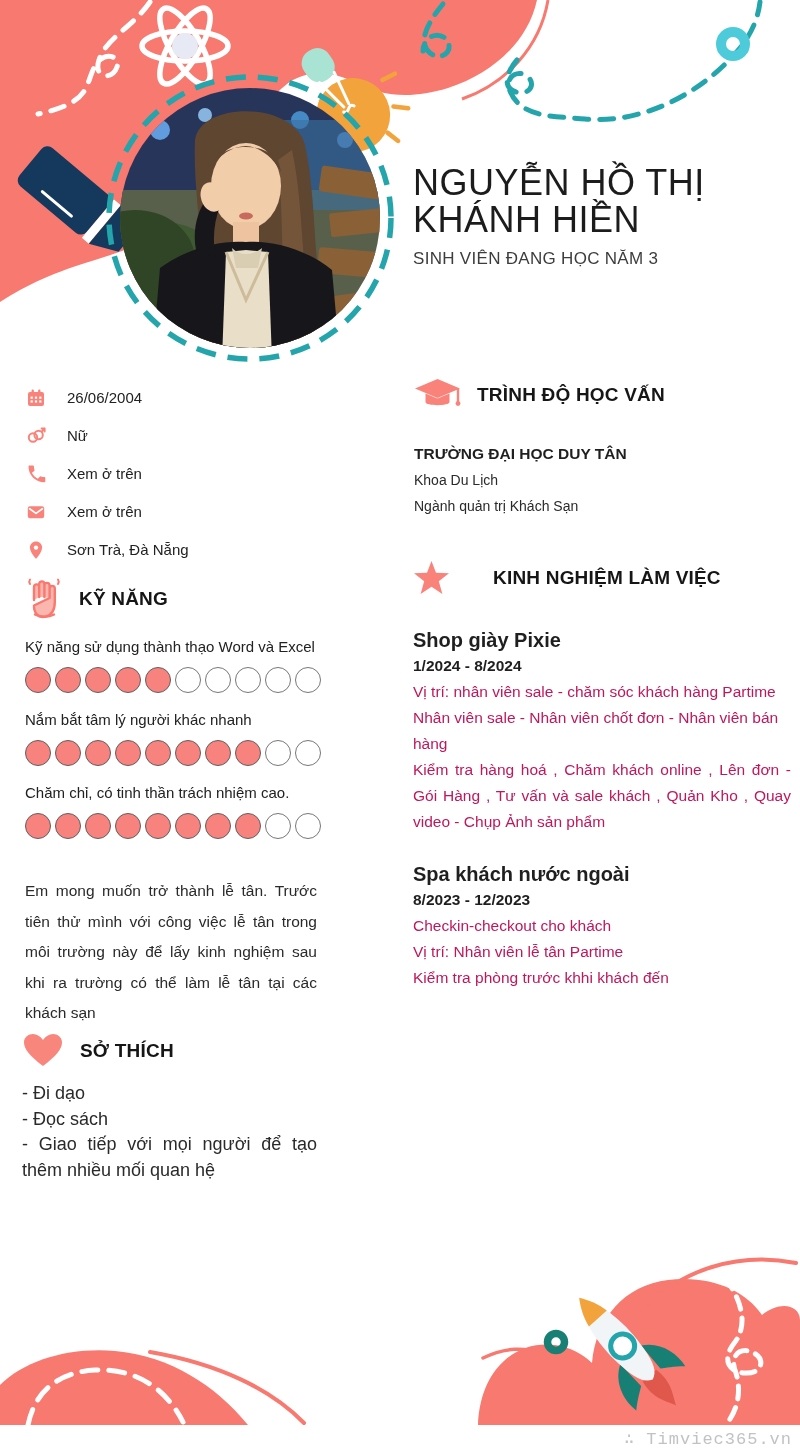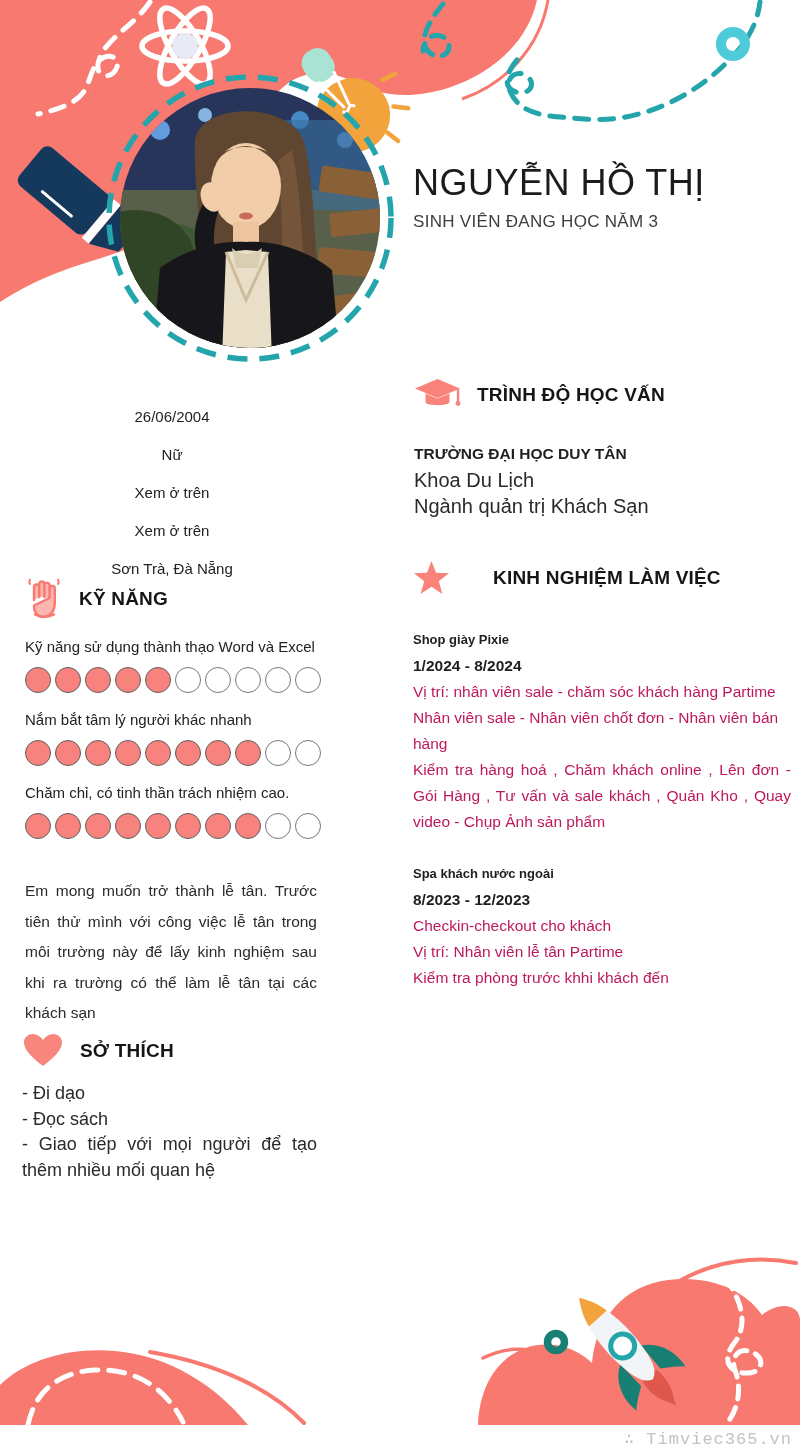--- a/index.html
+++ b/index.html
@@ -14,21 +14,21 @@
   .name-block{position:absolute;left:413px;top:164px;width:370px;}
   .name{font-size:36px;font-weight:400;line-height:37px;letter-spacing:.5px;color:#1c1c1c;}
   .subtitle{margin-top:11px;font-size:17px;color:#3d3d3d;letter-spacing:.3px;}
 
   
   .sec-head{display:flex;align-items:center;gap:16px;}
   .sec-title{font-size:19px;font-weight:700;color:#161616;letter-spacing:.2px;}
 
   
   .contact{position:absolute;left:26px;top:387px;width:292px;display:flex;flex-direction:column;gap:17px;}
-  .contact-row{display:flex;align-items:center;gap:21px;height:21px;flex-direction:column;}
+  .contact-row{display:flex;align-items:center;gap:21px;height:21px;}
   .contact-row .txt{font-size:15px;color:#222;}
 
   
   .skills{position:absolute;left:25px;top:578px;width:296px;}
   .skills .sec-head{margin-bottom:16px;}
   .skill-label{font-size:15px;color:#222;margin-bottom:10px;line-height:21px;}
   .dots{display:flex;justify-content:space-between;width:296px;margin-bottom:16px;}
   .dot{width:26px;height:26px;border-radius:50%;border:1.5px solid #777;background:#fff;box-sizing:border-box;}
   .dot.filled{background:#F8837E;border-color:#5f5f5f;}
 
@@ -39,26 +39,26 @@
 
   
   .hobbies{position:absolute;left:22px;top:1032px;width:295px;}
   .hobbies .sec-head{margin-bottom:12px;}
   .hobby{font-size:18px;line-height:25.5px;color:#2a2a2a;text-align:justify;}
 
   
   .education{position:absolute;left:414px;top:378px;width:377px;}
   .education .sec-head{margin-bottom:30px;}
   .edu-school{font-size:15.5px;font-weight:700;line-height:26px;}
-  .edu-line{font-size:20px;line-height:26px;color:#2a2a2a;}
+  .edu-line{font-size:14px;line-height:26px;color:#2a2a2a;}
 
   .experience{position:absolute;left:413px;top:560px;width:378px;}
   .experience .sec-head{margin-bottom:32px;gap:43px;}
   .job{margin-bottom:26px;}
-  .job-company{font-size:13px;font-weight:700;line-height:26px;}
+  .job-company{font-size:20px;font-weight:700;line-height:26px;}
   .job-period{font-size:15.5px;font-weight:700;line-height:26px;}
   .job-line{margin:0;font-size:15.5px;line-height:26px;color:#be185d;}
   .job-line.justify{text-align:justify;}
 
   
   .watermark{position:absolute;right:8px;top:1428px;font-family:"Liberation Mono","DejaVu Sans Mono",monospace;
              font-size:17px;letter-spacing:1px;color:#c2c2c2;}
 </style>
 </head>
 <body>
@@ -136,20 +136,21 @@
       <path d="M226,252 L246,300 L268,252" fill="none" stroke="#cdbc9a" stroke-width="3"></path>
       <path d="M232,248 C240,256 252,256 262,248 L258,268 L236,268 Z" fill="#d9cdb2"></path>
       <path d="M196,250 C192,230 198,210 206,200 L220,206 C214,222 212,240 216,258 Z" fill="#17171b"></path>
       <ellipse cx="212" cy="197" rx="11" ry="15" fill="#f2cdaa" transform="rotate(-18 212 197)"></ellipse>
     </g>
   </svg>
 
   <div class="name-block">
     <div class="name">
       <div>NGUYỄN HỒ THỊ</div>
+      <div>KHÁNH HIỀN</div>
     </div>
     <div class="subtitle">SINH VIÊN ĐANG HỌC NĂM 3</div>
   </div>
 
   <div class="contact">
     <div class="contact-row">
       <svg width="20" height="20" viewBox="0 0 20 20">
         <rect x="2" y="4" width="16" height="14" rx="2" fill="#F9837A"></rect>
         <rect x="5.5" y="1.5" width="2.4" height="4" rx="1.2" fill="#F9837A"></rect>
         <rect x="12.1" y="1.5" width="2.4" height="4" rx="1.2" fill="#F9837A"></rect>

